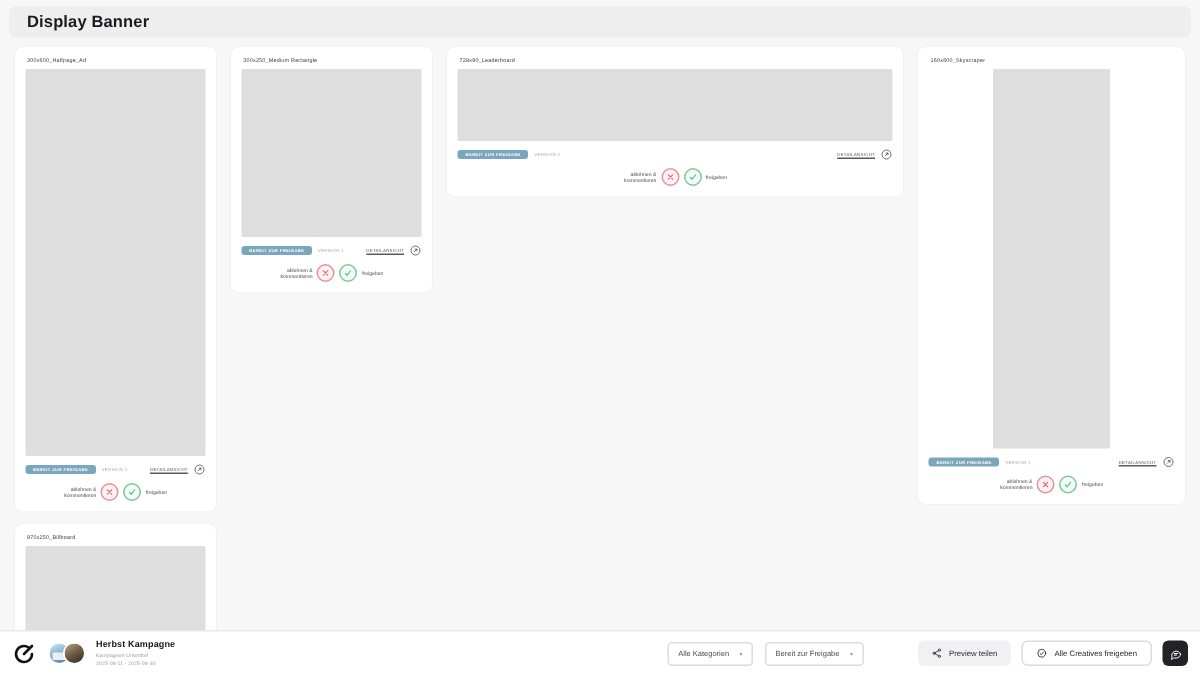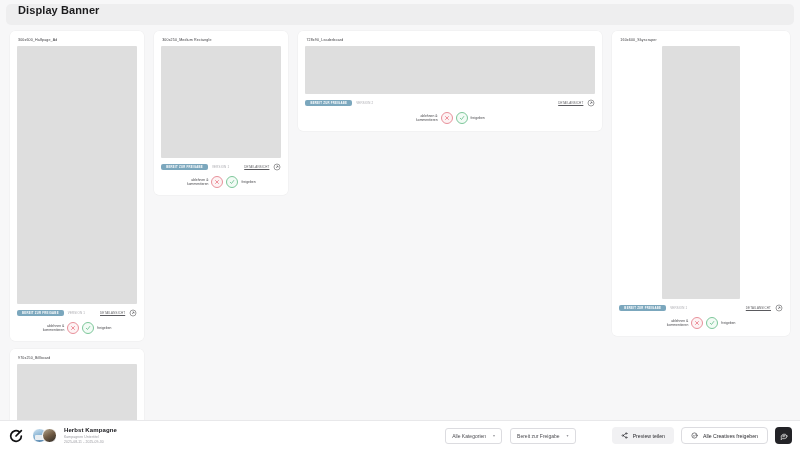--- a/index.html
+++ b/index.html
@@ -8,21 +8,21 @@
     font-family: "Liberation Sans", sans-serif;
     background: #f7f7f8;
     overflow: hidden;
   }
   #app { position: relative; width: 800px; height: 450px; background: #f7f7f8; }
 
   
   .header {
     position: absolute; top: 4px; left: 6px; right: 6px; height: 21px;
     background: #eeeeef; border-radius: 5px;
-    display: flex; padding: 0 12px;
+    display: flex; align-items: center; padding: 0 12px;
   }
   .header-title { font-size: 11px; font-weight: bold; color: #1b1b1d; letter-spacing: .1px; }
 
   
   .board {
     position: absolute; top: 28px; left: 0; right: 0; bottom: 30px;
     padding: 3px 10px 0 10px;
     overflow: hidden;
   }
   .columns { display: flex; gap: 10px; align-items: flex-start; }

